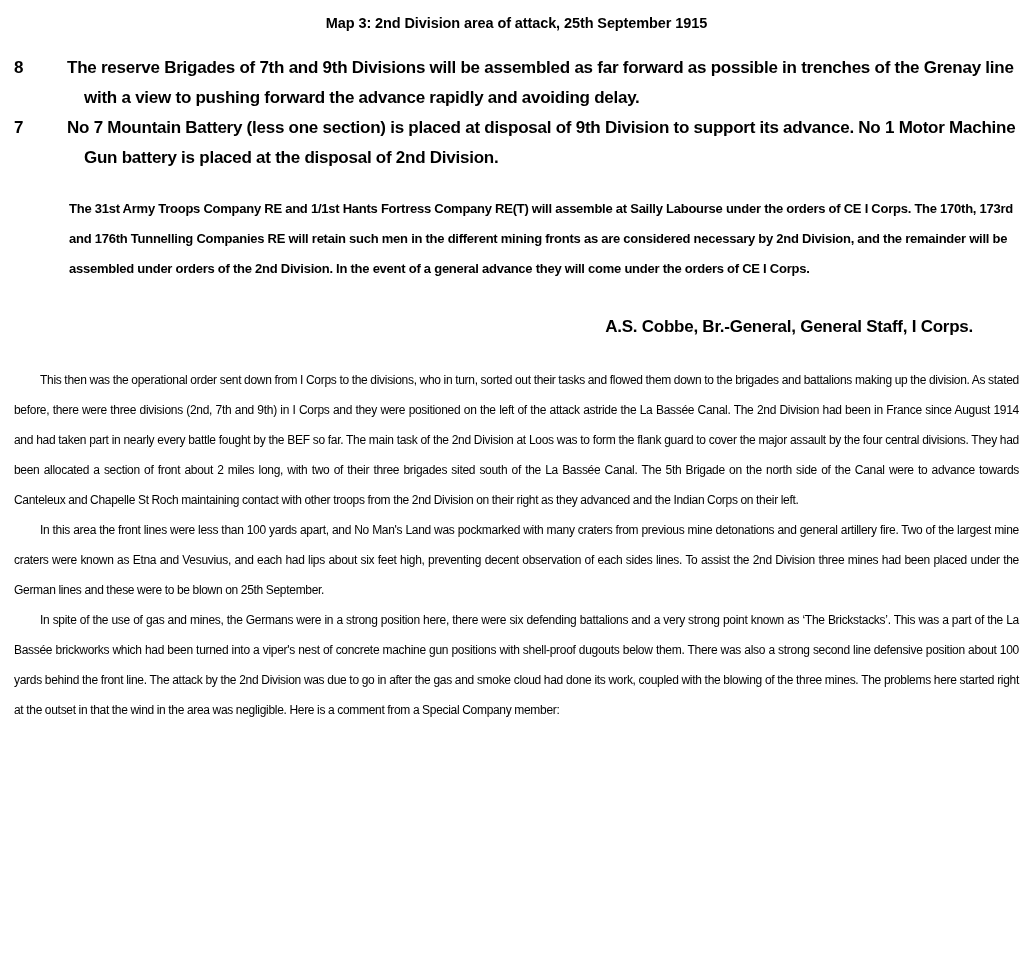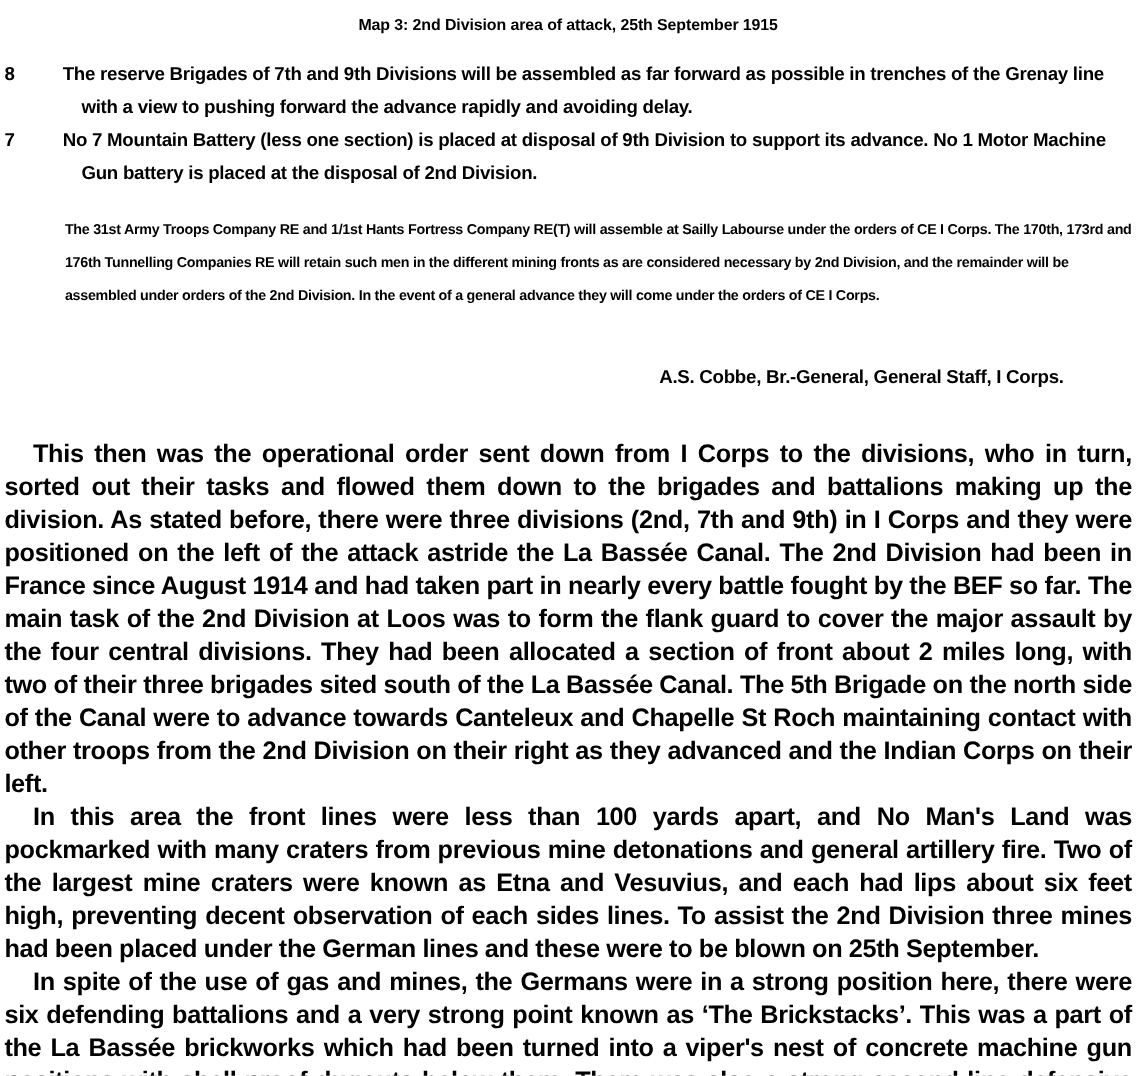--- a/index.html
+++ b/index.html
@@ -12,21 +12,21 @@
     height: 978px;
     font-family: "Liberation Sans", "DejaVu Sans", sans-serif;
     color: #000000;
     overflow: hidden;
   }
   .page {
     position: relative;
     width: 1033px;
     height: 704px;
     box-sizing: border-box;
-    padding: 0 4px;
+    padding: 0 14px;
     border-radius: 22px;
   }
 
   
   .caption {
     text-align: center;
     font-size: 14.5px;
     font-weight: 700;
     line-height: 18px;
     letter-spacing: -0.1px;
@@ -81,33 +81,33 @@
     display: block;
   }
 
   
   .signature {
     text-align: right;
     font-size: 17px;
     font-weight: 700;
     line-height: 30px;
     letter-spacing: -0.25px;
-    margin: 16px;
+    margin: 0;
     padding-top: 28px;
     padding-right: 46px;
   }
 
   
   .narrative {
     padding-top: 23px;
   }
   .para {
     margin: 0;
-    font-size: 23px;
-    font-weight: 700;
+    font-size: 12px;
+    font-weight: 400;
     line-height: 30px;
     letter-spacing: -0.3px;
     text-align: justify;
     text-indent: 26px;
     word-spacing: -0.2px;
   }
   .para.last-para {
     text-align: justify;
   }
 </style>

